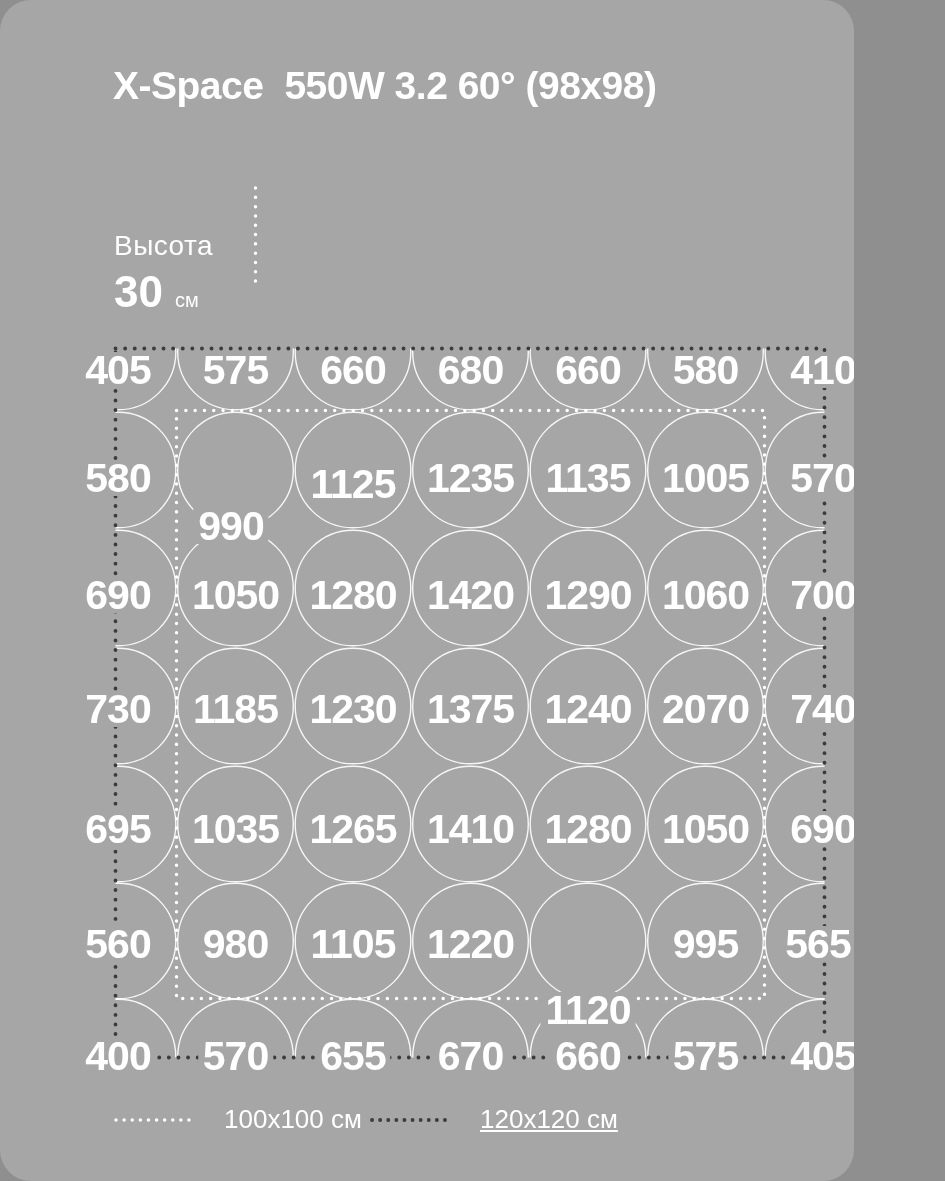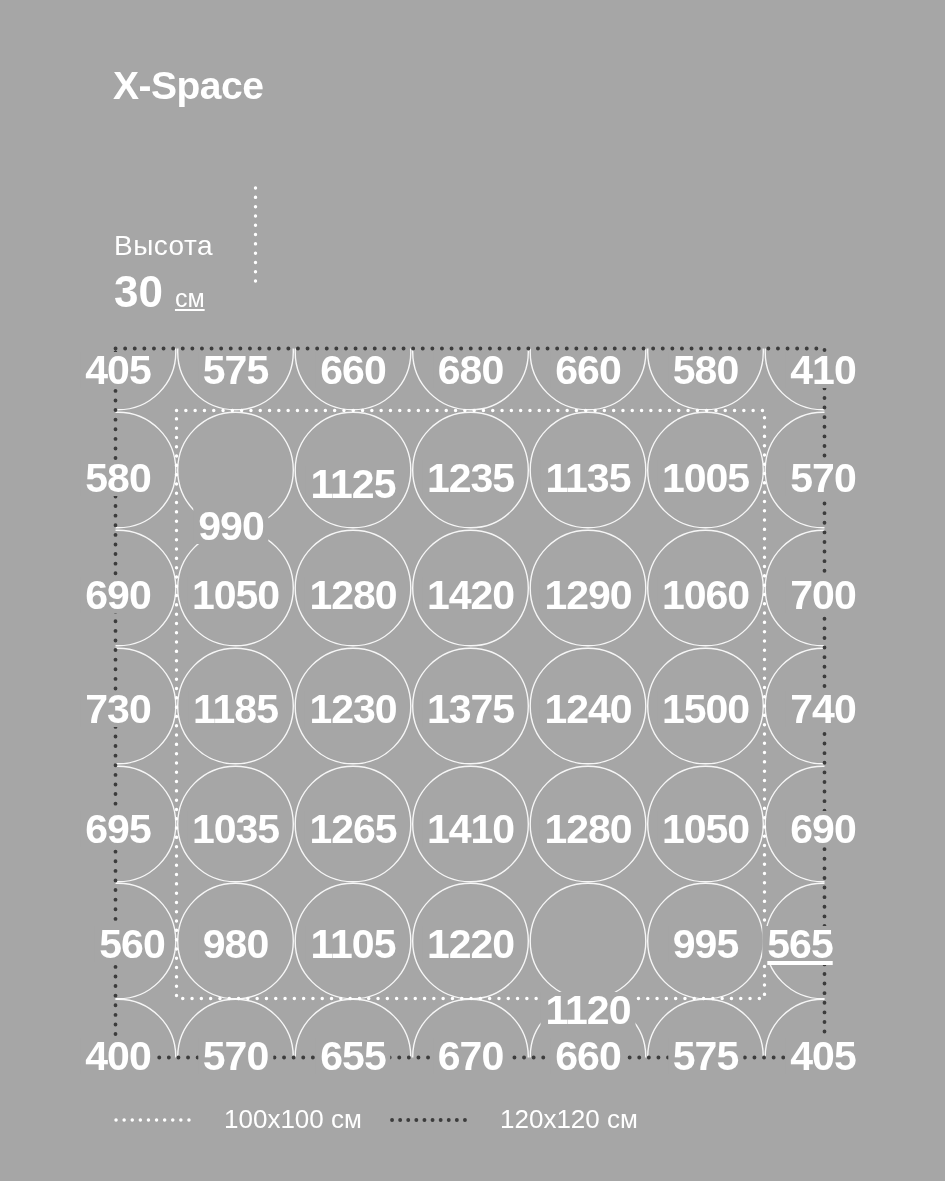--- a/index.html
+++ b/index.html
@@ -1,22 +1,23 @@
 <!DOCTYPE html>
 <html style="--bg: #a6a6a6; --txt: #ffffff; --dark: #3c3c3c; --logo: #1f1f1f;"><head>
 <meta charset="utf-8">
 <style>
   :root{
     --bg:#a6a6a6; --txt:#ffffff; --dark:#3c3c3c; --logo:#1f1f1f;
   }
   html,body{margin:0;padding:0;background:#8f8f8f;}
   .stage{
-    position:relative;width:945px;height:1181px;overflow:hidden;
+    position:relative;width:854px;height:1181px;overflow:hidden;
     background:var(--bg);
     font-family:"Liberation Sans",sans-serif;
+    border-radius:31px;
   }
   .overlay-svg{position:absolute;left:0;top:0;width:945px;height:1181px;}
 
   
   .title{
     position:absolute;left:113px;top:64px;display:flex;gap:21px;
     font-size:39px;font-weight:700;color:var(--txt);letter-spacing:-.5px;white-space:nowrap;
   }
   .logo{position:absolute;left:679px;top:60px;width:201px;height:48px;}
   .logo svg{position:absolute;inset:0;}
@@ -25,36 +26,36 @@
     color:var(--logo);font-size:45px;font-weight:400;letter-spacing:2px;
     transform:scaleX(.58);white-space:nowrap;
   }
   .logo-bar{display:inline-block;width:4px;height:40px;background:var(--logo);margin:0 6px;}
 
   
   .height-block{position:absolute;left:114px;top:186px;color:var(--txt);}
   .height-label{font-size:28px;letter-spacing:.5px;margin-top:44px;}
   .height-value-row{margin-top:8px;display:flex;align-items:baseline;gap:12px;}
   .height-value{font-size:44px;font-weight:700;line-height:1;}
-  .height-unit{font-size:25px;text-decoration:underline;}
+  .height-unit{font-size:20px;}
 
   
   .cell{
     position:absolute;transform:translate(-50%,-50%);
     height:36px;padding:0 5px;background:var(--bg);
     display:flex;align-items:center;justify-content:center;
     color:var(--txt);font-size:41px;font-weight:700;line-height:1;letter-spacing:-1px;
     white-space:nowrap;
   }
 
   
   .legend-item{position:absolute;display:flex;align-items:center;gap:27px;color:var(--txt);}
   .legend-item .lbl{font-size:26px;white-space:nowrap;}
   .legend-100{left:113px;top:1104px;}
-  .legend-120{left:389px;top:1104px;}
+  .legend-120{left:369px;top:1104px;text-decoration:underline;}
 </style>
 </head>
 <body>
 
 <div class="stage">
 
   <svg class="overlay-svg" id="overlay" viewBox="0 0 945 1181" xmlns="http://www.w3.org/2000/svg">
     <defs>
       <clipPath id="sqclip">
           <rect x="115.5" y="348.5" width="709" height="709"></rect>
@@ -111,20 +112,21 @@
         <circle cx="705.5" cy="1057" r="57.8" fill="none" stroke="#ffffff" stroke-opacity="0.9" stroke-width="1.4"></circle>
         <circle cx="823" cy="1057" r="57.8" fill="none" stroke="#ffffff" stroke-opacity="0.9" stroke-width="1.4"></circle>
       </g>
     <rect id="area120" x="115.5" y="348.5" width="709" height="709" fill="none" stroke-width="3.8" stroke-linecap="round" stroke-dasharray="0.1 9.5" stroke="#3c3c3c"></rect>
     <rect id="area100" x="176.5" y="410.5" width="588" height="588" fill="none" stroke-width="3.4" stroke-linecap="round" stroke-dasharray="0.1 9.2" stroke="#ffffff"></rect>
     <line id="heightline" x1="255.5" y1="188" x2="255.5" y2="289" stroke-width="3.4" stroke-linecap="round" stroke-dasharray="0.1 9.2" stroke="#ffffff"></line>
   </svg>
 
   <div class="title">
     <span>X-Space</span>
+    <span>550W 3.2 60° (98x98)</span>
   </div>
 
 
   <div class="height-block">
     <div class="height-label">Высота</div>
     <div class="height-value-row">
       <span class="height-value">30</span>
       <span class="height-unit">см</span>
     </div>
   </div>
@@ -149,36 +151,36 @@
       <div class="cell" style="left: 353px; top: 595px;">1280</div>
       <div class="cell" style="left: 470.5px; top: 595px;">1420</div>
       <div class="cell" style="left: 588px; top: 595px;">1290</div>
       <div class="cell" style="left: 705.5px; top: 595px;">1060</div>
       <div class="cell" style="left: 823px; top: 595px;">700</div>
       <div class="cell" style="left: 118px; top: 709px;">730</div>
       <div class="cell" style="left: 235.5px; top: 709px;">1185</div>
       <div class="cell" style="left: 353px; top: 709px;">1230</div>
       <div class="cell" style="left: 470.5px; top: 709px;">1375</div>
       <div class="cell" style="left: 588px; top: 709px;">1240</div>
-      <div class="cell" style="left: 705.5px; top: 709px;">1500</div>
+      <div class="cell" style="left: 705.5px; top: 709px;">2070</div>
       <div class="cell" style="left: 823px; top: 709px;">740</div>
       <div class="cell" style="left: 118px; top: 829px;">695</div>
       <div class="cell" style="left: 235.5px; top: 829px;">1035</div>
       <div class="cell" style="left: 353px; top: 829px;">1265</div>
       <div class="cell" style="left: 470.5px; top: 829px;">1410</div>
       <div class="cell" style="left: 588px; top: 829px;">1280</div>
       <div class="cell" style="left: 705.5px; top: 829px;">1050</div>
       <div class="cell" style="left: 823px; top: 829px;">690</div>
-      <div class="cell" style="left: 132px; top: 944px;">560</div>
+      <div class="cell" style="left: 118px; top: 944px;">560</div>
       <div class="cell" style="left: 235.5px; top: 944px; text-align: right;">980</div>
       <div class="cell" style="left: 353px; top: 944px;">1105</div>
       <div class="cell" style="left: 470.5px; top: 944px;">1220</div>
       <div class="cell" style="left: 588px; top: 977px; margin-top: 33px;">1120</div>
       <div class="cell" style="left: 705.5px; top: 944px;">995</div>
-      <div class="cell" style="left: 800px; top: 944px; text-decoration: underline;">565</div>
+      <div class="cell" style="left: 818px; top: 944px;">565</div>
       <div class="cell" style="left: 118px; top: 1056px;">400</div>
       <div class="cell" style="left: 235.5px; top: 1056px;">570</div>
       <div class="cell" style="left: 353px; top: 1056px;">655</div>
       <div class="cell" style="left: 470.5px; top: 1056px;">670</div>
       <div class="cell" style="left: 588px; top: 1056px;">660</div>
       <div class="cell" style="left: 705.5px; top: 1056px;">575</div>
       <div class="cell" style="left: 823px; top: 1056px;">405</div>
     </div>
 
   <div class="legend-item legend-100">

